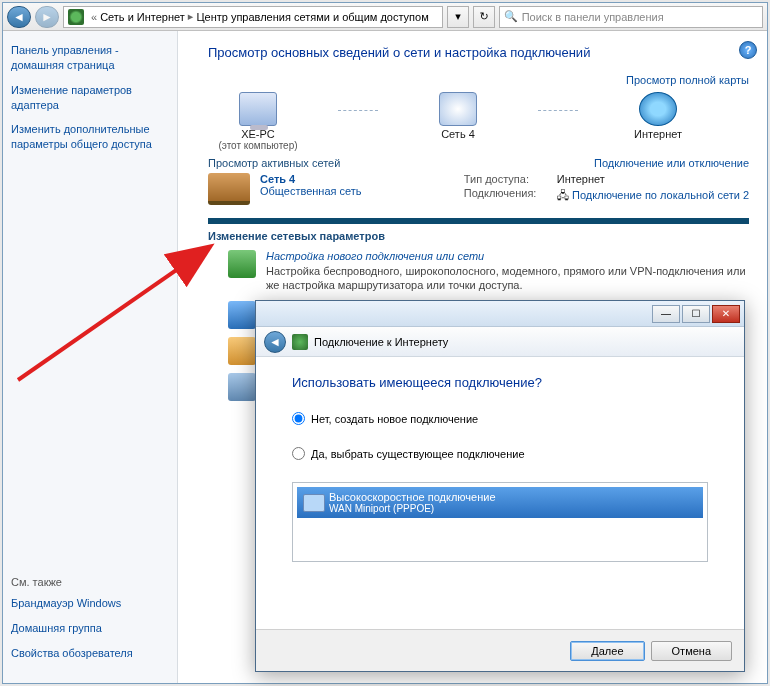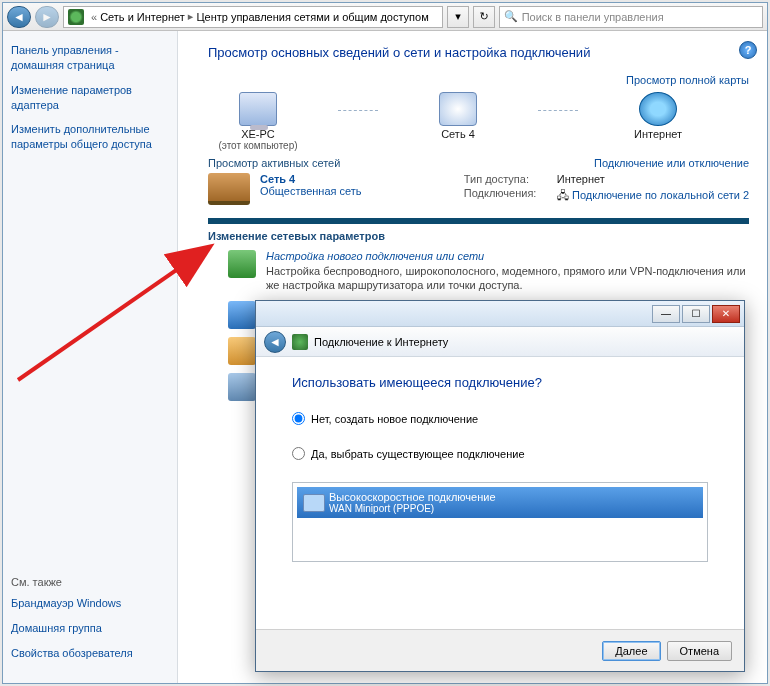--- a/index.html
+++ b/index.html
@@ -77,21 +77,21 @@
 .dlg-body { padding: 18px 36px; }
 .dlg-q { font-size: 13px; color: #003399; margin-bottom: 16px; }
 .radio-row { display: flex; align-items: center; gap: 6px; margin: 22px 0; font-size: 11px; }
 .radio-row input { margin: 0; }
 .conn-list { border: 1px solid #b8c0c8; height: 80px; margin-top: 14px; background: #fff; padding: 4px; }
 .conn-item { display: flex; align-items: center; gap: 4px; background: linear-gradient(#5aa0e8,#2a70c0); color: #fff; padding: 4px 6px; }
 .conn-item .ci-ic { width: 22px; height: 18px; background: #b8d8f8; border: 1px solid #6a8ab8; border-radius:2px; }
 .conn-item .ci-txt .ci-t1 { font-size: 11px; }
 .conn-item .ci-txt .ci-t2 { font-size: 10px; }
 .dlg-footer { position: absolute; bottom: 0; left: 0; right: 0; height: 42px; background: #f0f0f0; border-top: 1px solid #d0d0d0; display: flex; align-items: center; justify-content: flex-end; padding: 0 12px; gap: 6px; }
-.dlg-footer button { padding: 3px 12px; background: linear-gradient(#f8f8f8,#e0e0e0); border: 1px solid #a0a0a0; border-radius: 2px; font-size: 11px; cursor: pointer; }
+.dlg-footer button { padding: 3px 20px; background: linear-gradient(#f8f8f8,#e0e0e0); border: 1px solid #a0a0a0; border-radius: 2px; font-size: 11px; cursor: pointer; }
 .dlg-footer button.primary { border-color: #4a90d8; box-shadow: 0 0 0 1px #8fc0f0 inset; }
 </style>
 </head>
 <body>
 
 <div class="main-window">
   <div class="addr-bar">
     <div class="nav-btn">◄</div>
     <div class="nav-btn fwd">►</div>
     <div class="breadcrumb">

